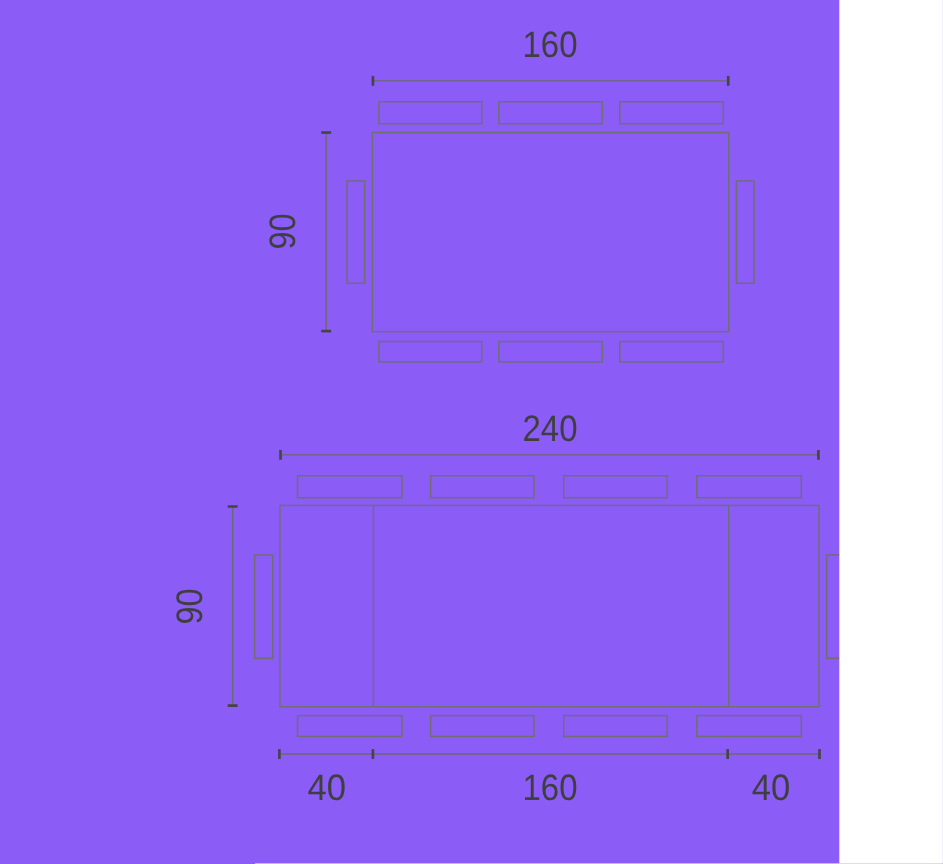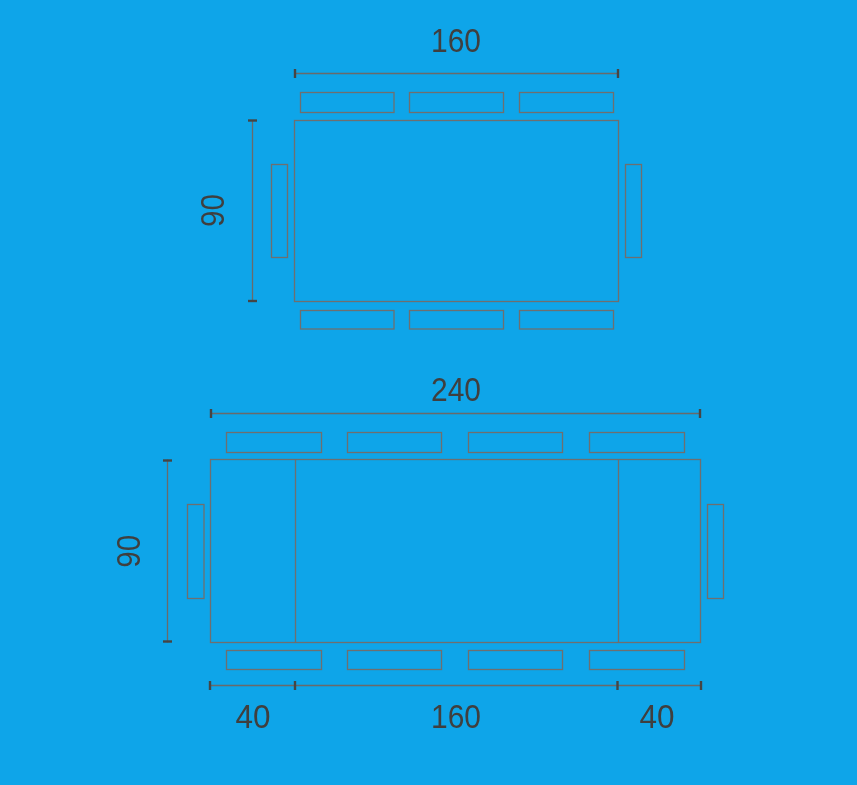--- a/index.html
+++ b/index.html
@@ -1,16 +1,16 @@
 <!DOCTYPE html>
 <html><head>
 <meta charset="utf-8">
 <style>
   html,body{margin:0;padding:0;background:#ffffff;}
-  .wrap{width:857px;height:785px;position:relative;background:#0ea5e9;overflow:hidden;}
+  .wrap{width:719px;height:785px;position:relative;background:#8b5cf6;overflow:hidden;padding-left:44px;}
   svg{display:block;}
   text{font-family:"Liberation Sans",sans-serif;fill:#3f3f3f;font-size:33.5px;}
 </style>
 </head>
 <body>
 <div class="wrap">
 <svg width="857" height="785" viewBox="0 0 857 785">
 
   <text x="456" y="51.5" text-anchor="middle" textLength="50" lengthAdjust="spacingAndGlyphs">160</text>
 

